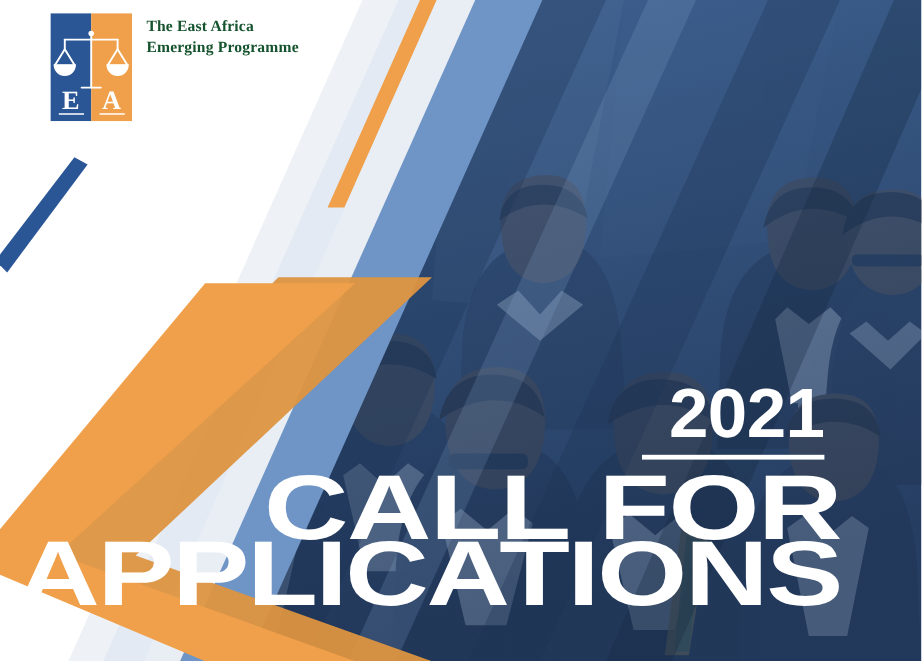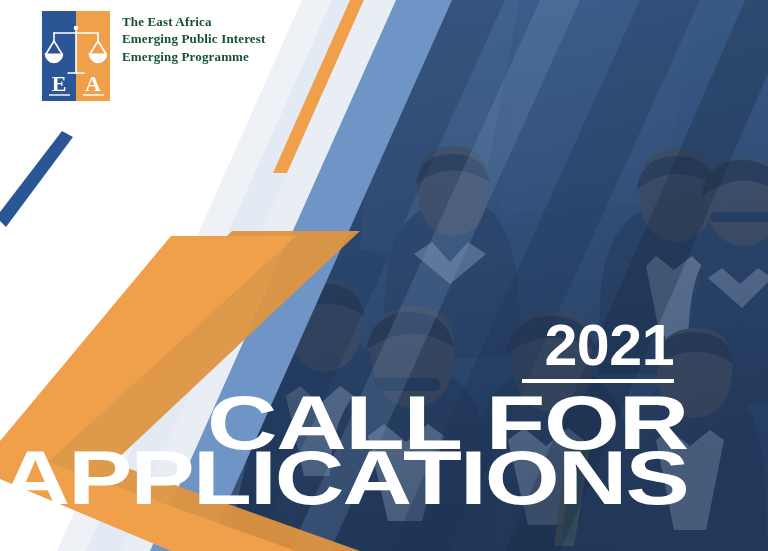--- a/index.html
+++ b/index.html
@@ -50,21 +50,21 @@
     line-height: 17.4px;
     color: #14532d;
     letter-spacing: 0.15px;
     white-space: nowrap;
   }
 
   
   #headline {
     position: absolute;
     z-index: 45;
-    left: 0;
+    left: 13px;
     top: 0;
     width: 696px;
     height: 551px;
     pointer-events: none;
   }
   .hl-line {
     position: absolute;
     color: #ffffff;
     font-family: "Liberation Sans", sans-serif;
     font-weight: bold;
@@ -284,21 +284,20 @@
           <line x1="26" y1="62" x2="42" y2="62"></line>
         </g>
         <text x="17" y="80" text-anchor="middle" font-family="Liberation Serif, serif" font-size="22" font-weight="bold" fill="#ffffff">E</text>
         <text x="51" y="80" text-anchor="middle" font-family="Liberation Serif, serif" font-size="22" font-weight="bold" fill="#ffffff">A</text>
         <line x1="7" y1="84" x2="28" y2="84" stroke="#ffffff" stroke-width="1.4"></line>
         <line x1="41" y1="84" x2="62" y2="84" stroke="#ffffff" stroke-width="1.4"></line>
       </svg>
     </div>
     <div id="logo-text">
       <div>The East Africa</div>
-      <div>Emerging Public Interest</div>
       <div>Emerging Programme</div>
     </div>
   </div>
 
   <div id="headline">
     <div class="hl-line" id="year-text">2021</div>
     <div id="year-rule"></div>
     <div class="hl-line" id="call-for-text">CALL FOR</div>
     <div class="hl-line" id="applications-text">APPLICATIONS</div>
   </div>

